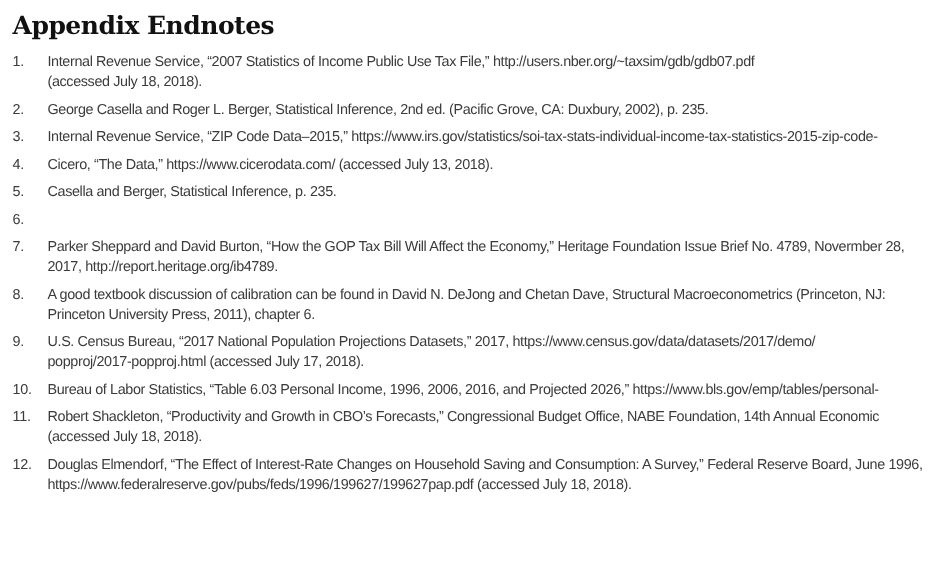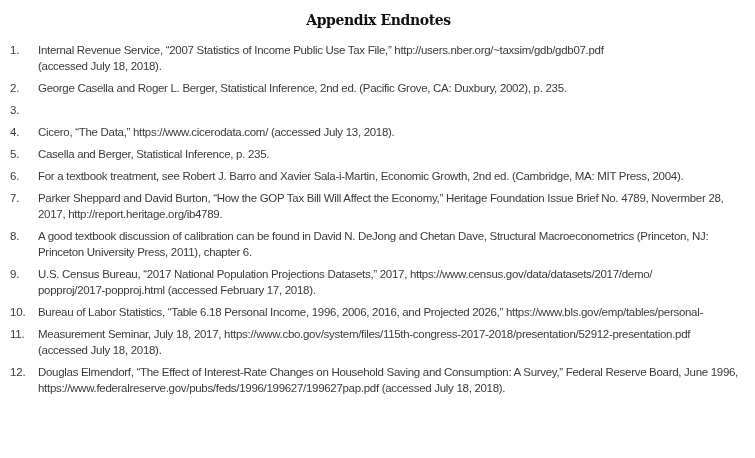--- a/index.html
+++ b/index.html
@@ -12,26 +12,25 @@
     position: relative;
     width: 755px;
     height: 458px;
     background: #ffffff;
     padding: 8px 8px 0 10px;
     overflow: hidden;
   }
   .page-title {
     font-family: "DejaVu Serif", serif;
     font-weight: bold;
-    font-size: 14px;
+    font-size: 20px;
     line-height: 24px;
     color: #111111;
     letter-spacing: -0.4px;
     margin-bottom: 10px;
-    text-align: center;
   }
   .endnotes-list {
     width: 737px;
   }
   .endnote {
     display: flex;
     align-items: flex-start;
     margin-bottom: 6px;
   }
   .endnote .num {
@@ -70,71 +69,71 @@
       </div>
       <div class="endnote">
         <div class="num">2.</div>
         <div class="body">
           <span class="line">George Casella and Roger L. Berger, Statistical Inference, 2nd ed. (Pacific Grove, CA: Duxbury, 2002), p. 235.</span>
         </div>
       </div>
       <div class="endnote">
         <div class="num">3.</div>
         <div class="body">
+          <span class="line">Internal Revenue Service, “ZIP Code Data–2015,” https://www.irs.gov/statistics/soi-tax-stats-individual-income-tax-statistics-2015-zip-code-</span>
         </div>
       </div>
       <div class="endnote">
         <div class="num">4.</div>
         <div class="body">
           <span class="line">Cicero, “The Data,” https://www.cicerodata.com/ (accessed July 13, 2018).</span>
         </div>
       </div>
       <div class="endnote">
         <div class="num">5.</div>
         <div class="body">
           <span class="line">Casella and Berger, Statistical Inference, p. 235.</span>
         </div>
       </div>
       <div class="endnote">
         <div class="num">6.</div>
         <div class="body">
-          <span class="line">For a textbook treatment, see Robert J. Barro and Xavier Sala-i-Martin, Economic Growth, 2nd ed. (Cambridge, MA: MIT Press, 2004).</span>
         </div>
       </div>
       <div class="endnote">
         <div class="num">7.</div>
         <div class="body">
           <span class="line">Parker Sheppard and David Burton, “How the GOP Tax Bill Will Affect the Economy,” Heritage Foundation Issue Brief No. 4789, Novermber 28,</span>
           <span class="line">2017, http://report.heritage.org/ib4789.</span>
         </div>
       </div>
       <div class="endnote">
         <div class="num">8.</div>
         <div class="body">
           <span class="line">A good textbook discussion of calibration can be found in David N. DeJong and Chetan Dave, Structural Macroeconometrics (Princeton, NJ:</span>
           <span class="line">Princeton University Press, 2011), chapter 6.</span>
         </div>
       </div>
       <div class="endnote">
         <div class="num">9.</div>
         <div class="body">
           <span class="line">U.S. Census Bureau, “2017 National Population Projections Datasets,” 2017, https://www.census.gov/data/datasets/2017/demo/</span>
-          <span class="line">popproj/2017-popproj.html (accessed February 17, 2018).</span>
+          <span class="line">popproj/2017-popproj.html (accessed July 17, 2018).</span>
         </div>
       </div>
       <div class="endnote">
         <div class="num">10.</div>
         <div class="body">
-          <span class="line">Bureau of Labor Statistics, “Table 6.18 Personal Income, 1996, 2006, 2016, and Projected 2026,” https://www.bls.gov/emp/tables/personal-</span>
+          <span class="line">Bureau of Labor Statistics, “Table 6.03 Personal Income, 1996, 2006, 2016, and Projected 2026,” https://www.bls.gov/emp/tables/personal-</span>
         </div>
       </div>
       <div class="endnote">
         <div class="num">11.</div>
         <div class="body">
-          <span class="line">Measurement Seminar, July 18, 2017, https://www.cbo.gov/system/files/115th-congress-2017-2018/presentation/52912-presentation.pdf</span>
+          <span class="line">Robert Shackleton, “Productivity and Growth in CBO’s Forecasts,” Congressional Budget Office, NABE Foundation, 14th Annual Economic</span>
           <span class="line">(accessed July 18, 2018).</span>
         </div>
       </div>
       <div class="endnote">
         <div class="num">12.</div>
         <div class="body">
           <span class="line">Douglas Elmendorf, “The Effect of Interest-Rate Changes on Household Saving and Consumption: A Survey,” Federal Reserve Board, June 1996,</span>
           <span class="line">https://www.federalreserve.gov/pubs/feds/1996/199627/199627pap.pdf (accessed July 18, 2018).</span>
         </div>
       </div>

